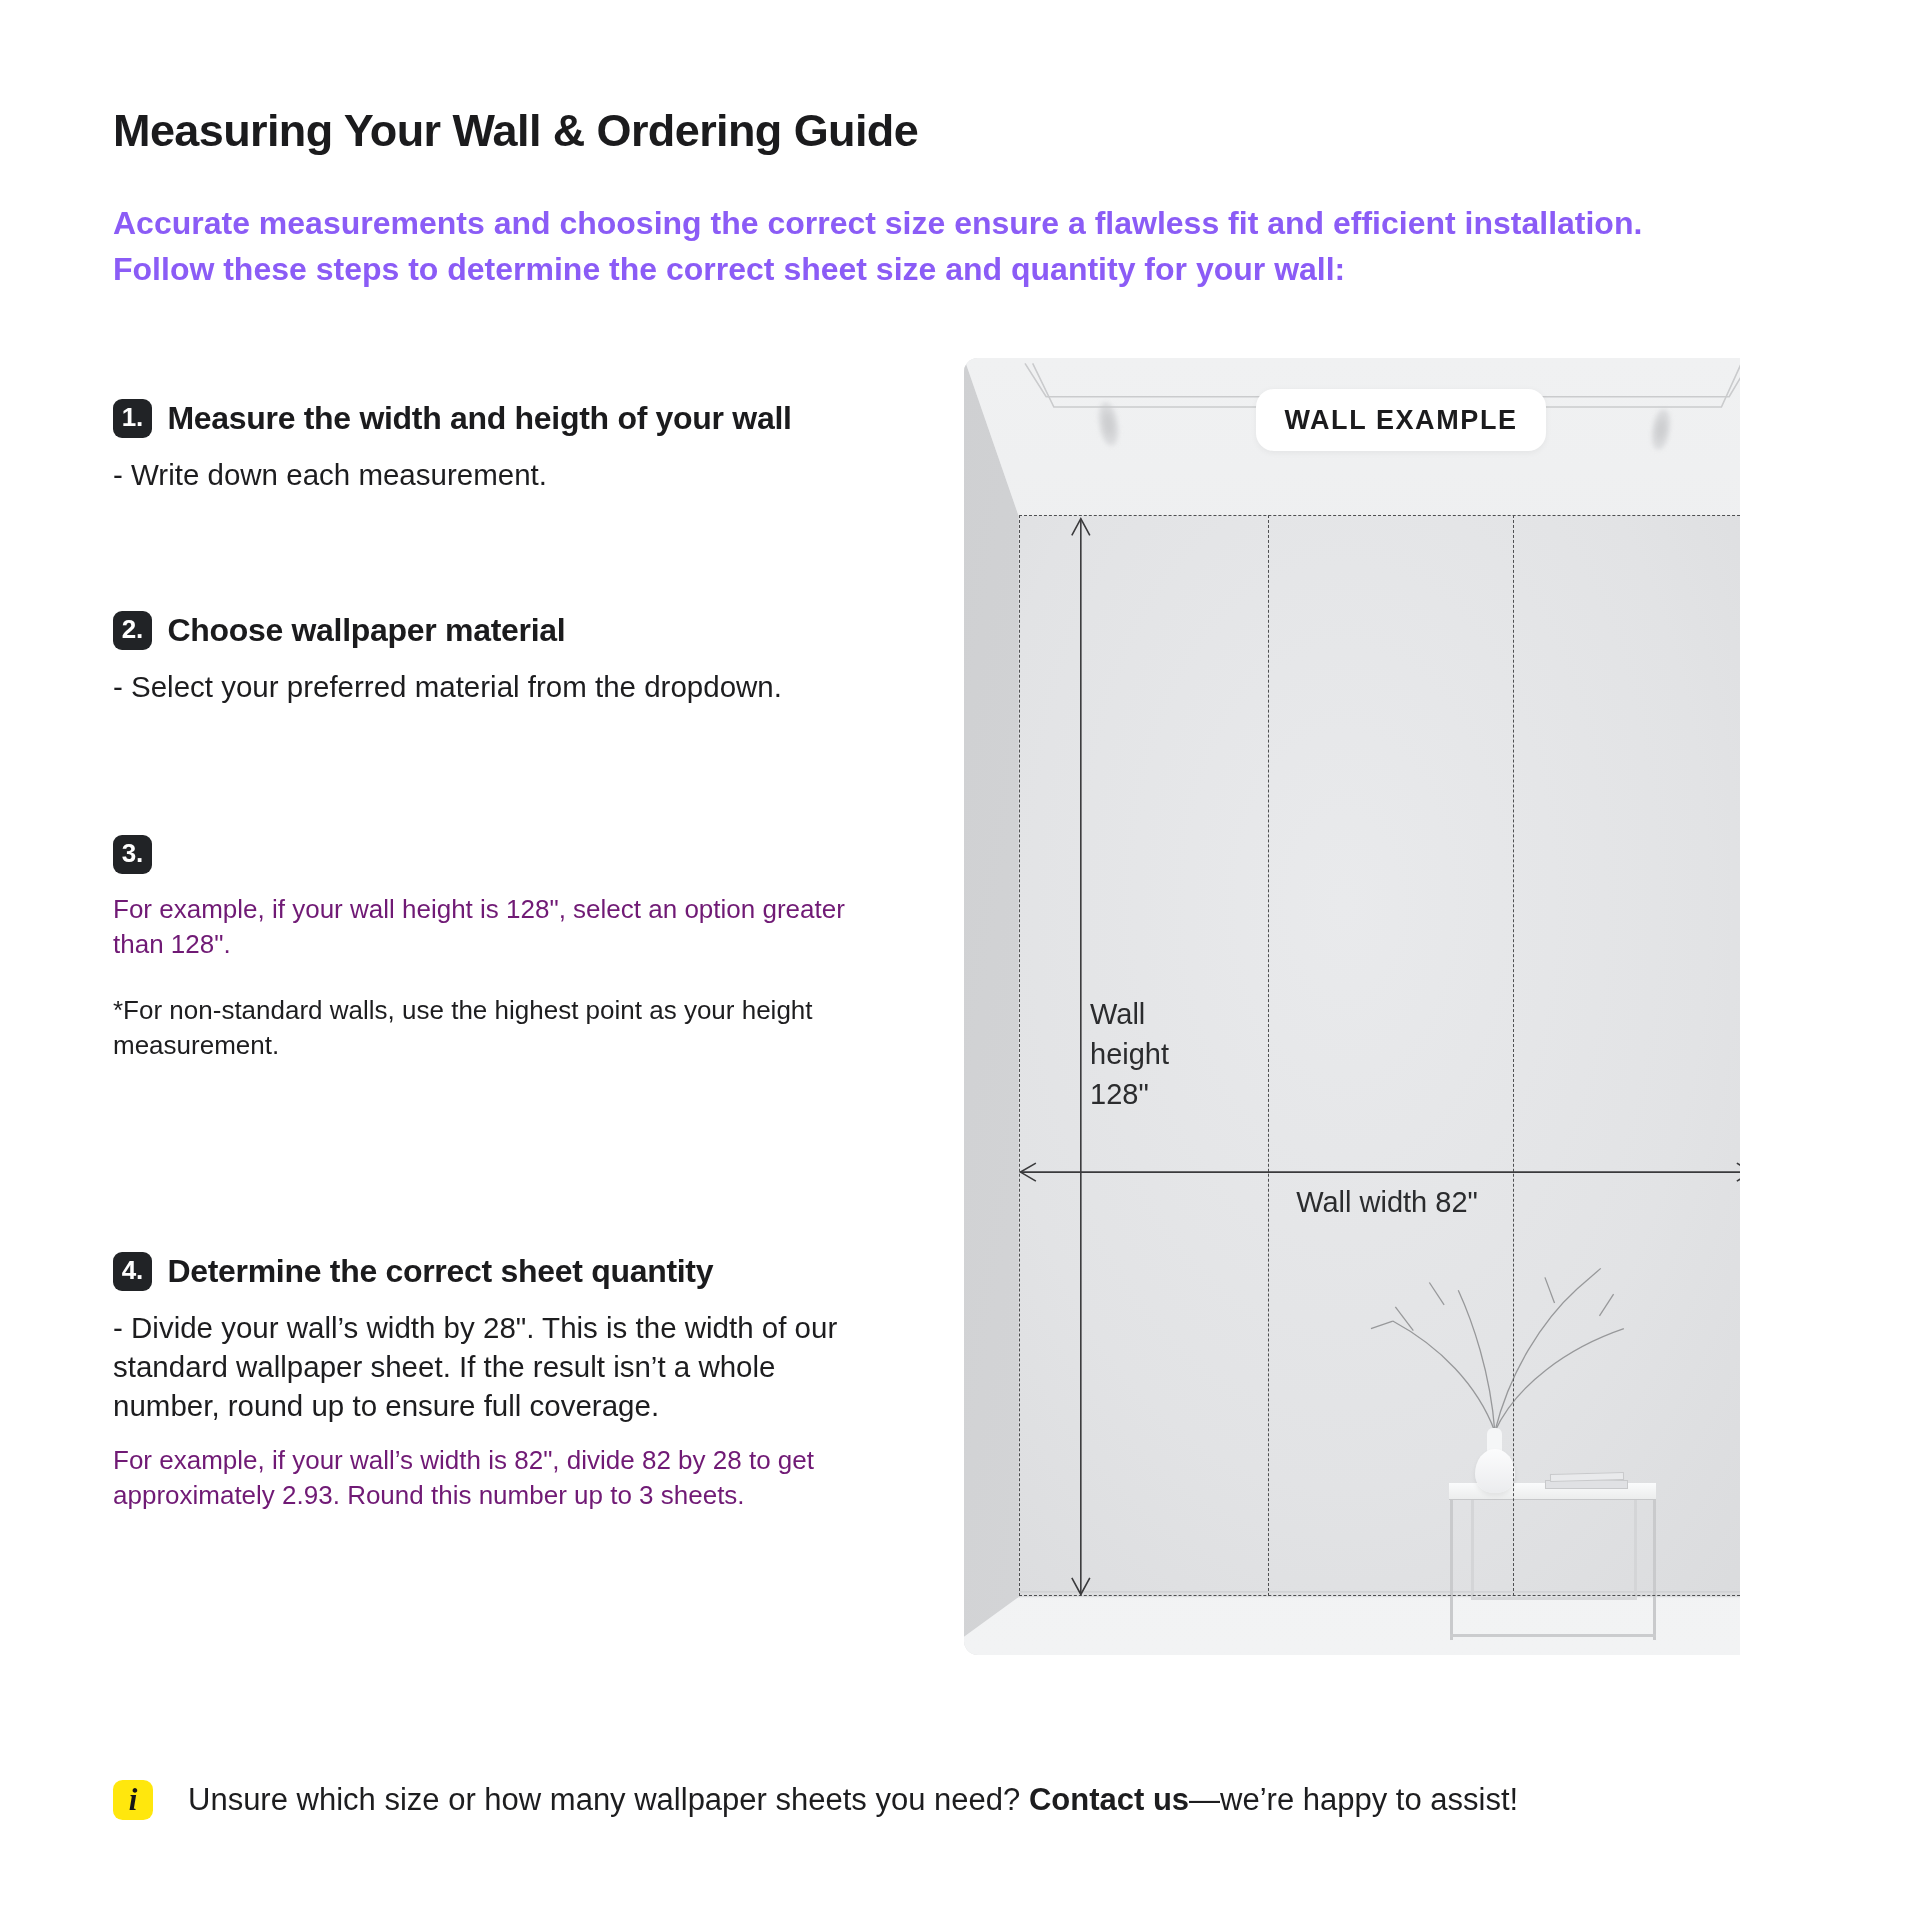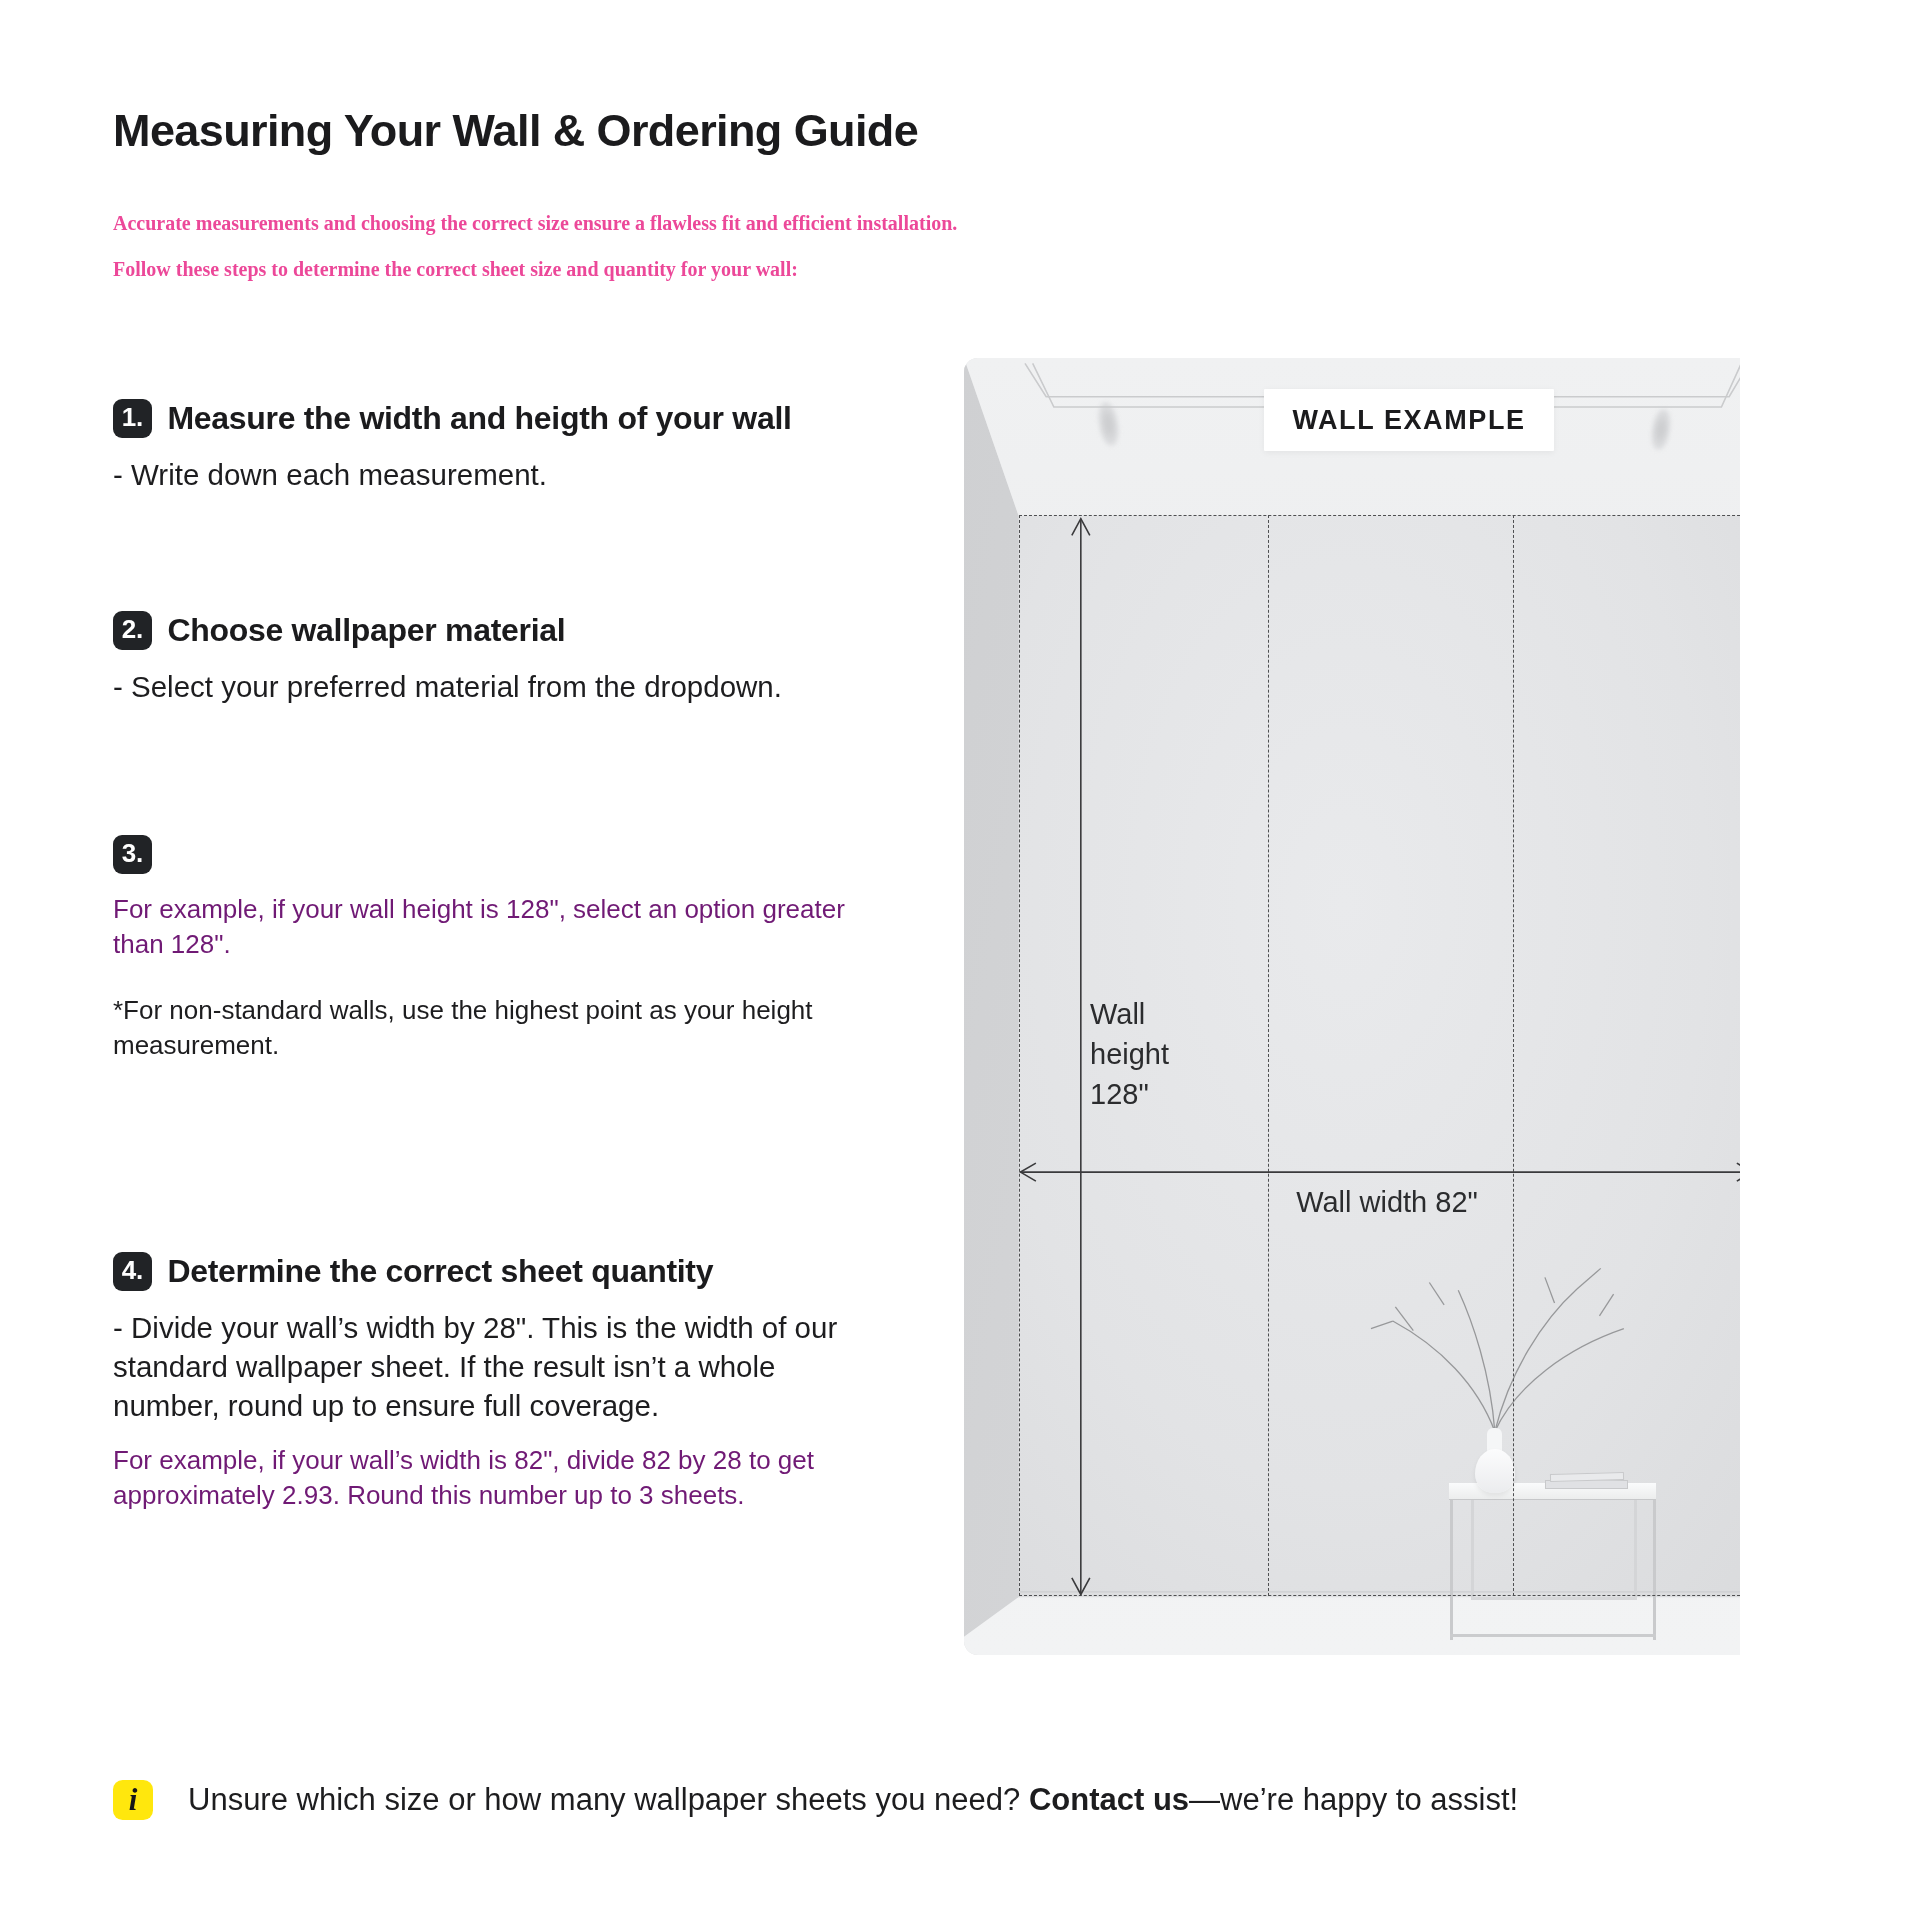--- a/index.html
+++ b/index.html
@@ -2,22 +2,22 @@
 <html style="font-size:10.3px"><head>
 <meta charset="utf-8">
 <style>
   * { margin:0; padding:0; box-sizing:border-box; }
   html,body { width:1926px; height:1926px; background:#ffffff;
     font-family:"Liberation Sans","DejaVu Sans",sans-serif; color:#1c1c1e; }
   .page { position:relative; width:1740px; height:1926px; overflow:hidden; background:#fff; }
 
   .title { position:absolute; left:113px; top:105px; font-size:45px; font-weight:700;
     letter-spacing:-0.6px; color:#1b1b1d; }
-  .intro { position:absolute; left:113px; top:200px; width:1759px; font-size:20px;
-    font-weight:700; line-height:46px; white-space:pre-line; color:#ec4899;font-family:Liberation Serif, serif; }
+  .intro { position:absolute; left:113px; top:200px; width:1759px; font-size:32px;
+    font-weight:700; line-height:46px; white-space:pre-line; color:#8b5cf6; }
 
   
   .step { position:absolute; left:113px; width:854px; }
   .step-header { display:flex; align-items:center; gap:15.4px; }
   .badge { width:39px; height:39px; flex:0 0 39px; background:#212326; border-radius:9px;
     color:#fff; font-size:26px; font-weight:700; display:flex; align-items:center;
     justify-content:center; padding-bottom:1.3px; }
   .step-heading { font-size:32px; font-weight:700; letter-spacing:-0.3px; color:#1b1b1d; }
   .step-body { margin-top:16.7px; font-size:29.5px; line-height:39px; white-space:pre-line; color:#1d1d1f; }
   .step-example { margin-top:18px; font-size:26px; line-height:35px; white-space:pre-line; color:#701a75; }
@@ -37,22 +37,22 @@
   .floor { clip-path:polygon(0% 98.6%, 6.44% 95.54%, 93.26% 95.54%, 100% 98.6%, 100% 100%, 0% 100%);
     background:linear-gradient(180deg,#eceded 0%,#f2f3f4 100%); }
 
   .sconce { position:absolute; background:radial-gradient(#cdced0 20%, #e3e4e6 80%);
     border-radius:46%; filter:blur(1.9px); }
   .sconce.left  { left:135px; top:44px;  width:19px; height:44px; transform:rotate(-9deg); }
   .sconce.right { left:688px; top:51px; width:18px; height:41px; transform:rotate(9deg); }
 
   .linework { position:absolute; inset:0; width:100%; height:100%; }
 
-  .example-label { position:absolute; left:300px; top:31px; width:290px; height:62px;
-    background:#ffffff; border-radius:1px; box-shadow:0 1.3px 6.4px rgba(0,0,0,.05);
+  .example-label { position:absolute; left:292px; top:31px; width:290px; height:62px;
+    background:#ffffff; border-radius:18px; box-shadow:0 1.3px 6.4px rgba(0,0,0,.05);
     display:flex; align-items:center; justify-content:center; font-size:27px; font-weight:700;
     letter-spacing:1.6px; color:#1b1b1d; }
 
   .dashed-rect { position:absolute; left:55px; top:157px; width:736px; height:1081px;
     border:1.9px dashed #4e4f51; }
   .divider { position:absolute; top:157px; height:1081px; width:0;
     border-left:1.9px dashed #4e4f51; }
   .divider.d1 { left:304px; } .divider.d2 { left:549px; }
 
   .wall-height-label { position:absolute; left:126px; top:636px; font-size:29px;

